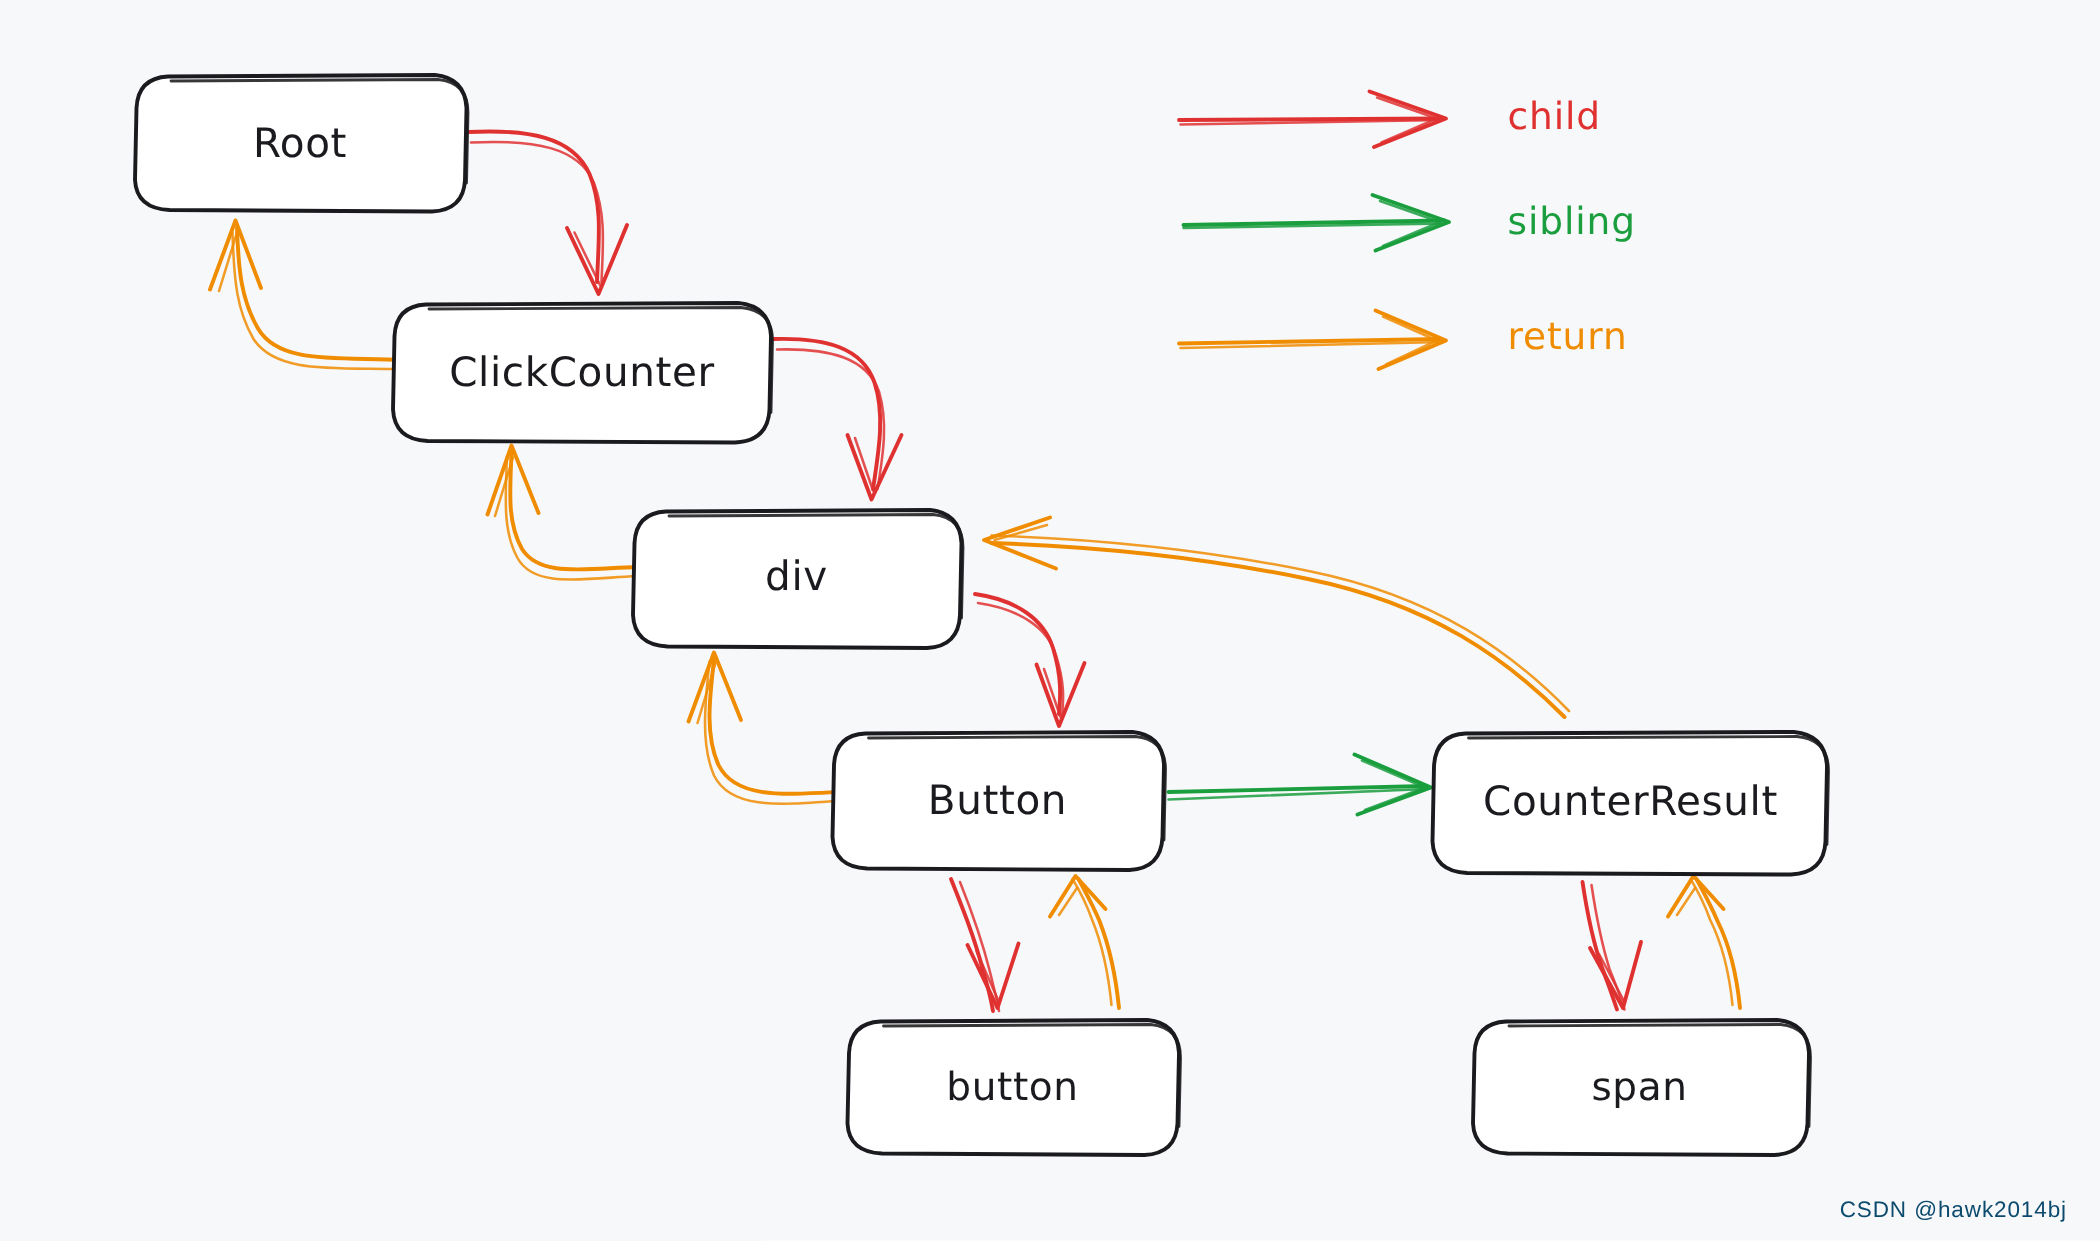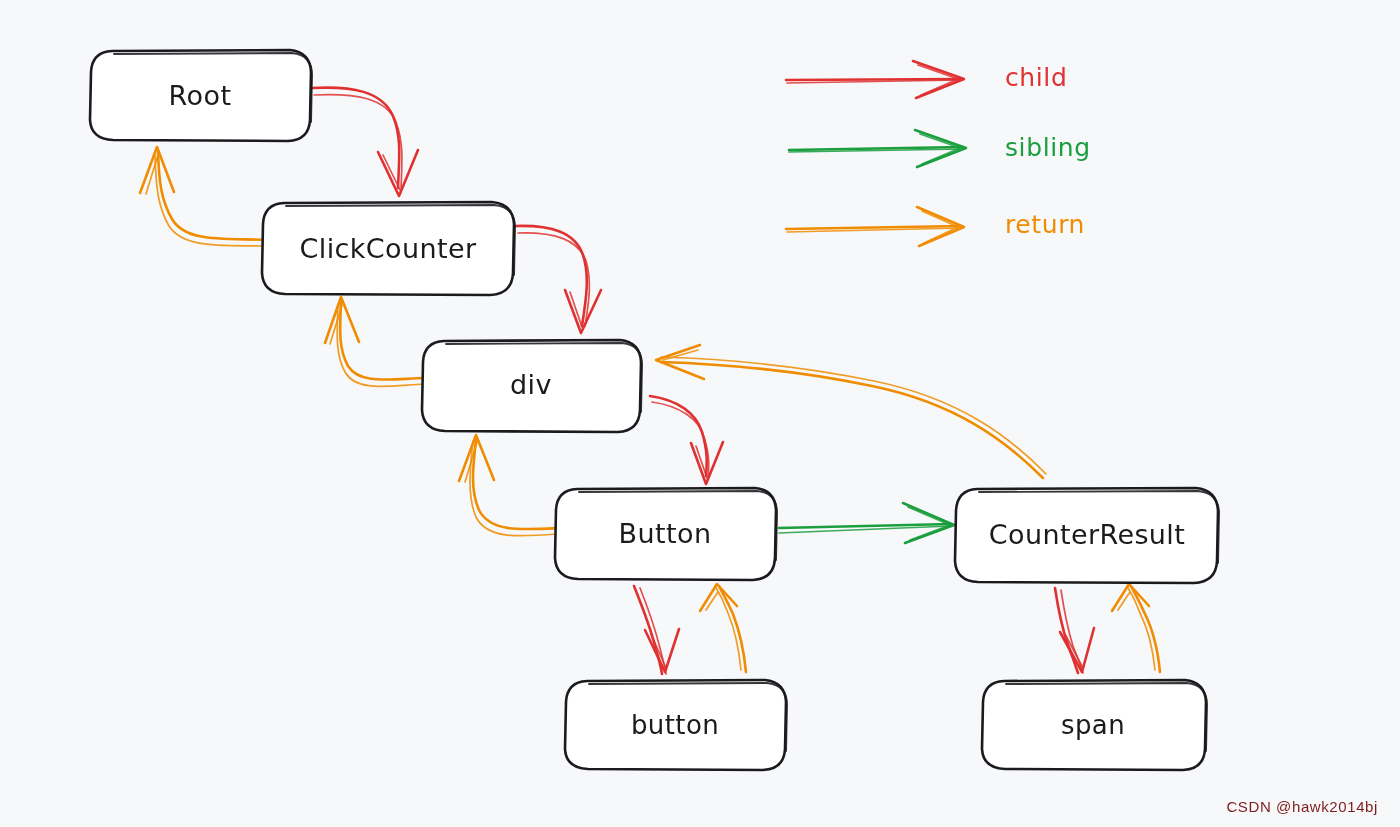--- a/index.html
+++ b/index.html
@@ -69,21 +69,21 @@
     stroke-linejoin: round;
     stroke-width: 1.7;
     opacity: 0.85;
   }
   .watermark {
     position: absolute;
     right: 22px;
     bottom: 12px;
     font-family: "Liberation Sans", sans-serif;
     font-size: 15px;
-    color: #7f1d1d;
+    color: #0c4a6e;
     letter-spacing: 0.6px;
     user-select: none;
   }
 </style>
 </head>
 <body>
 
 <div id="canvas">
 
   <svg id="diagram-svg" viewBox="0 0 1400 827">

